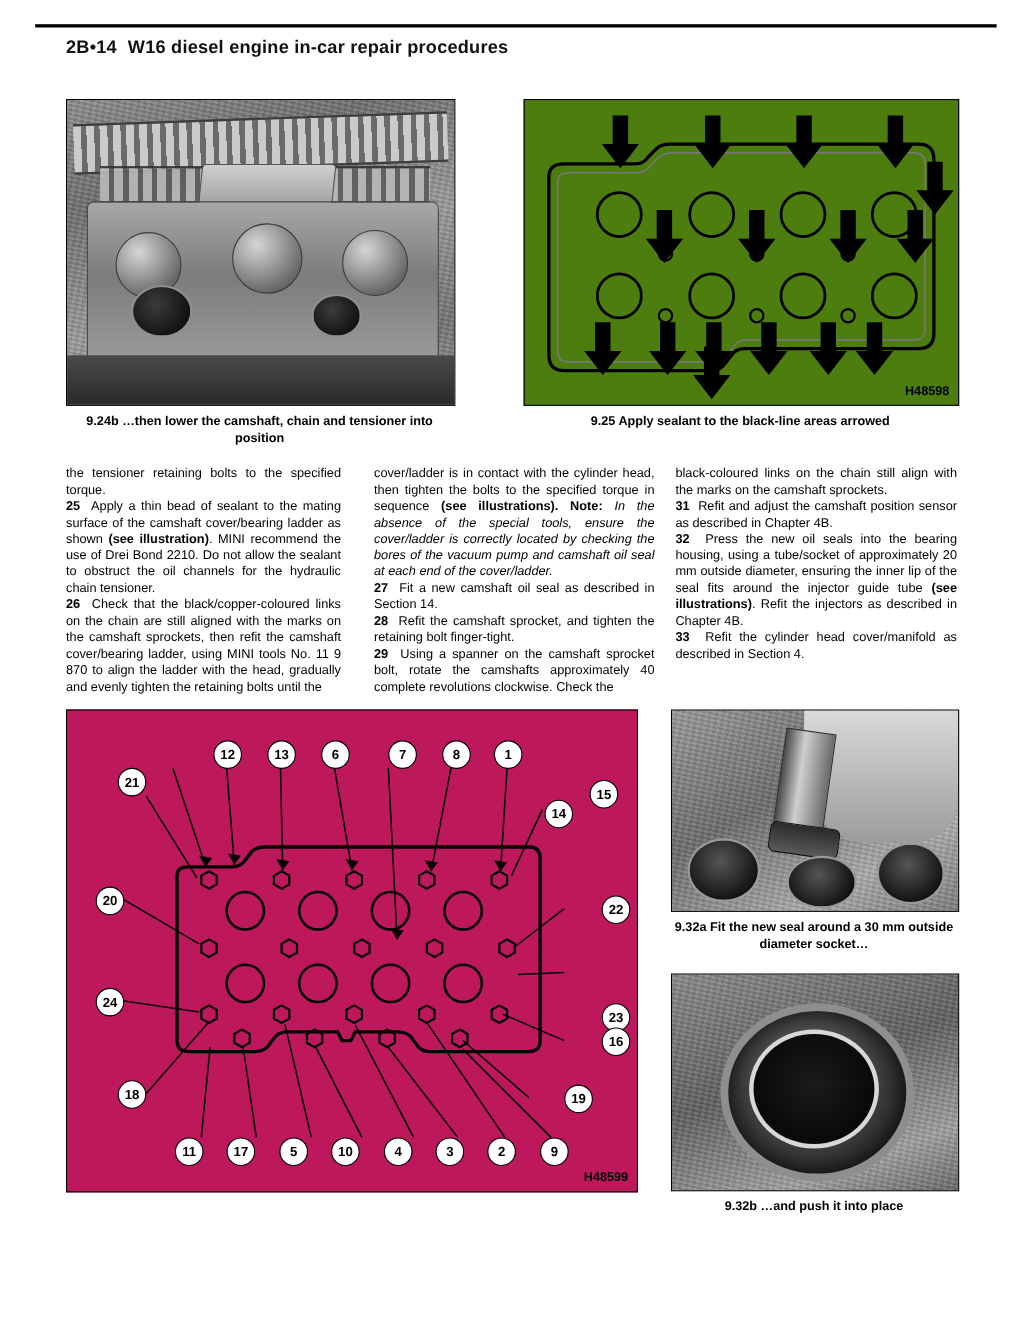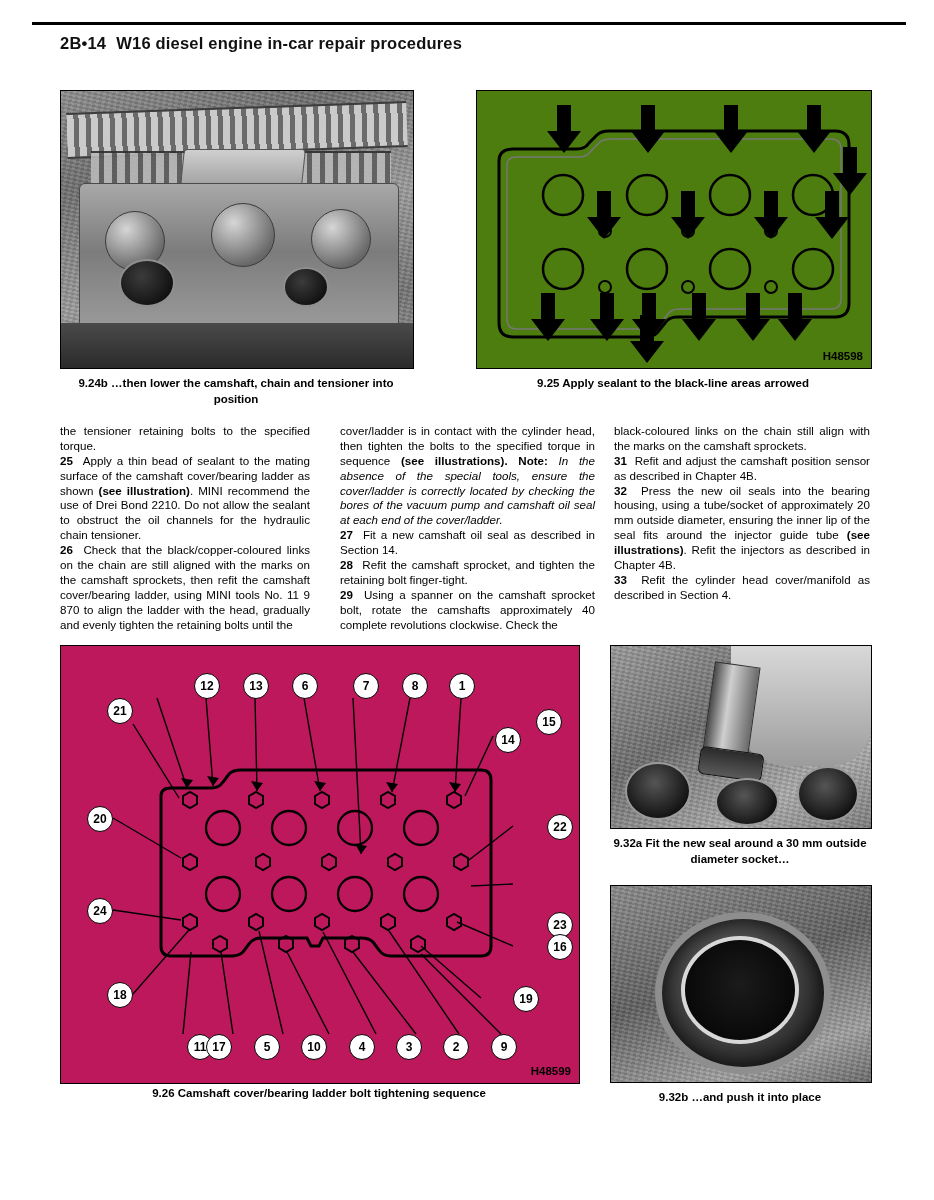--- a/index.html
+++ b/index.html
@@ -387,32 +387,31 @@
     <div class="callout" style="left:434px; top:40px;margin-top:41px;">14</div>
     <div class="callout" style="left:46px;  top:52px;">21</div>
     <div class="callout" style="left:475px; top:63px;">15</div>
     <div class="callout" style="left:26px;  top:160px;">20</div>
     <div class="callout" style="left:486px; top:168px;">22</div>
     <div class="callout" style="left:26px;  top:252px;">24</div>
     <div class="callout" style="left:486px; top:226px;margin-top:40px;">23</div>
     <div class="callout" style="left:486px; top:288px;text-align:right;">16</div>
     <div class="callout" style="left:46px;  top:336px;">18</div>
     <div class="callout" style="left:452px; top:340px;">19</div>
-    <div class="callout" style="left:98px;  top:388px;margin-left:28px;">11</div>
+    <div class="callout" style="left:98px;  top:388px;">11</div>
     <div class="callout" style="left:145px; top:388px;">17</div>
     <div class="callout" style="left:193px; top:388px;">5</div>
     <div class="callout" style="left:240px; top:388px;">10</div>
     <div class="callout" style="left:288px; top:388px;">4</div>
     <div class="callout" style="left:335px; top:388px;">3</div>
     <div class="callout" style="left:382px; top:388px;">2</div>
     <div class="callout" style="left:430px; top:388px;">9</div>
 
     <div class="code-label">H48599</div>
   </div>
-  <div class="caption cap-926">9.26  Camshaft cover/bearing ladder bolt tightening sequence</div>
 
   <div class="fig" id="fig-932a">
     <div class="photo-noise"></div>
     <div class="hand"></div>
     <div class="socket"></div>
     <div class="socket-seal"></div>
     <div class="bore-dark" style="left:14px; top:116px; width:62px; height:54px;"></div>
     <div class="bore-dark" style="left:104px; top:132px; width:60px; height:44px;"></div>
     <div class="bore-dark" style="left:186px; top:120px; width:58px; height:52px;"></div>
   </div>

